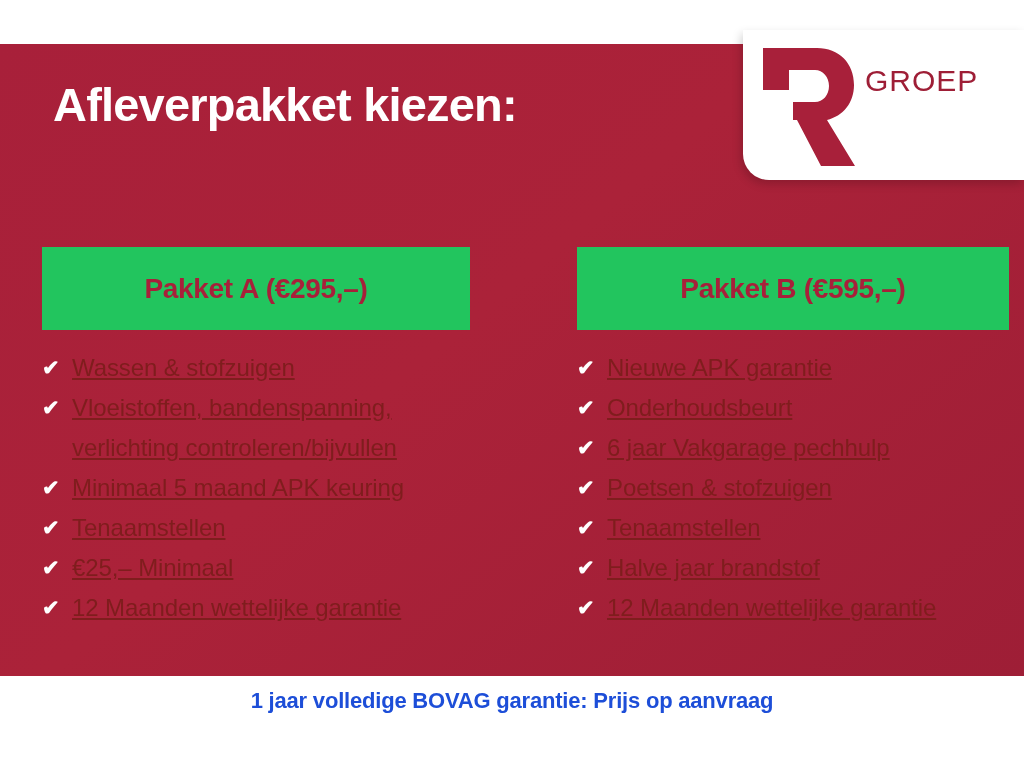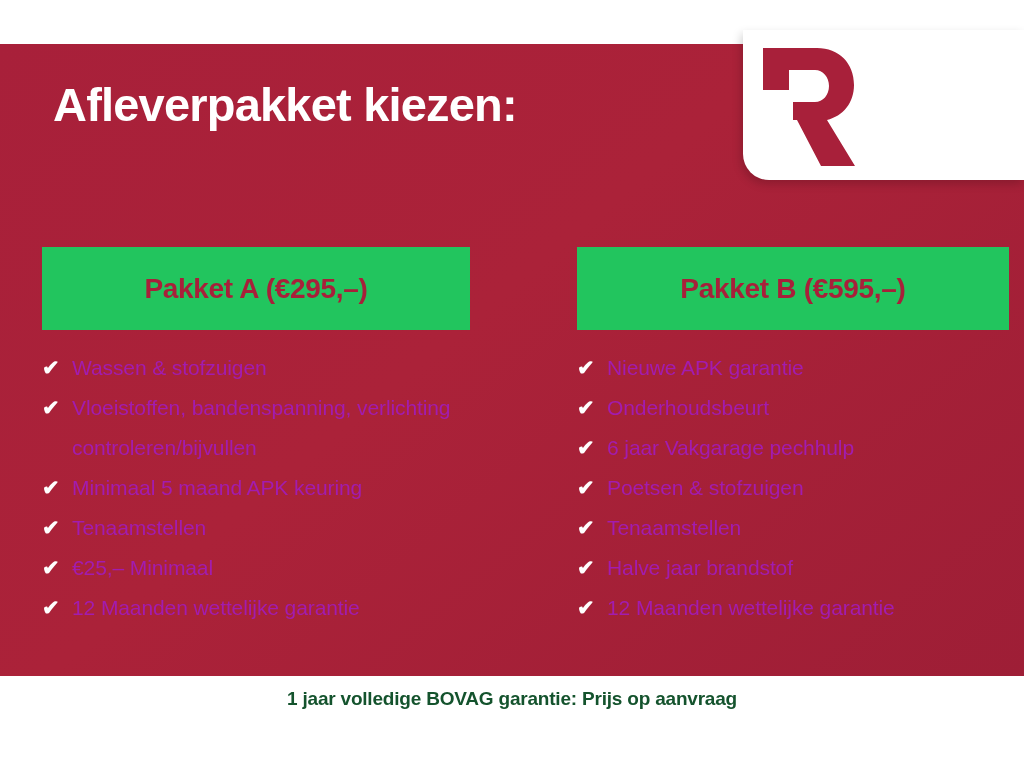--- a/index.html
+++ b/index.html
@@ -139,64 +139,66 @@
     flex: 0 0 auto;
     width: 30px;
     color: #ffffff;
     font-size: 21px;
     font-weight: 700;
     line-height: 40px;
     text-align: left;
   }
   .feature-text {
     flex: 1 1 auto;
-    color: #a21caf;
-    font-size: 21px;
+    color: #7f1d1d;
+    font-size: 24px;
     line-height: 40px;
     letter-spacing: -0.1px;
+    text-decoration: underline;
   }
 
   
   .footer-strip {
     position: absolute;
     left: 0;
     top: 676px;
     width: 1024px;
     height: 92px;
     background: #ffffff;
   }
   .footer-text {
     position: absolute;
     left: 0;
     top: 688px;
     width: 1024px;
     text-align: center;
-    font-size: 19px;
-    font-weight: 700;
-    color: #14532d;
+    font-size: 22px;
+    font-weight: 700;
+    color: #1d4ed8;
     letter-spacing: -0.2px;
   }
 </style>
 </head>
 <body>
 
 <div id="canvas">
 
   <div class="red-panel"></div>
 
   <div class="headline">Afleverpakket kiezen:</div>
 
   <div class="logo-plate">
     <div class="logo-inner">
       <div class="logo-mark">
         <svg viewBox="0 0 98 122" width="98" height="122" aria-hidden="true">
           <path d="M4 2 H58 C80 2 95 17 95 39 C95 57 84 70 68 74 L96 120 H62 L38 74 H34 V56 H56 C64 56 70 49 70 40 C70 31 64 24 56 24 H30 V44 H4 Z" fill="#A8203A"></path>
         </svg>
       </div>
       <div class="logo-words">
+        <div class="logo-groep">GROEP</div>
       </div>
     </div>
   </div>
 
   <div class="col col-a">
     <div class="pkg-header">
       <span class="pkg-header-text">Pakket A (€295,–)</span>
     </div>
     <ul class="feature-list">
       <li class="feature-item">

